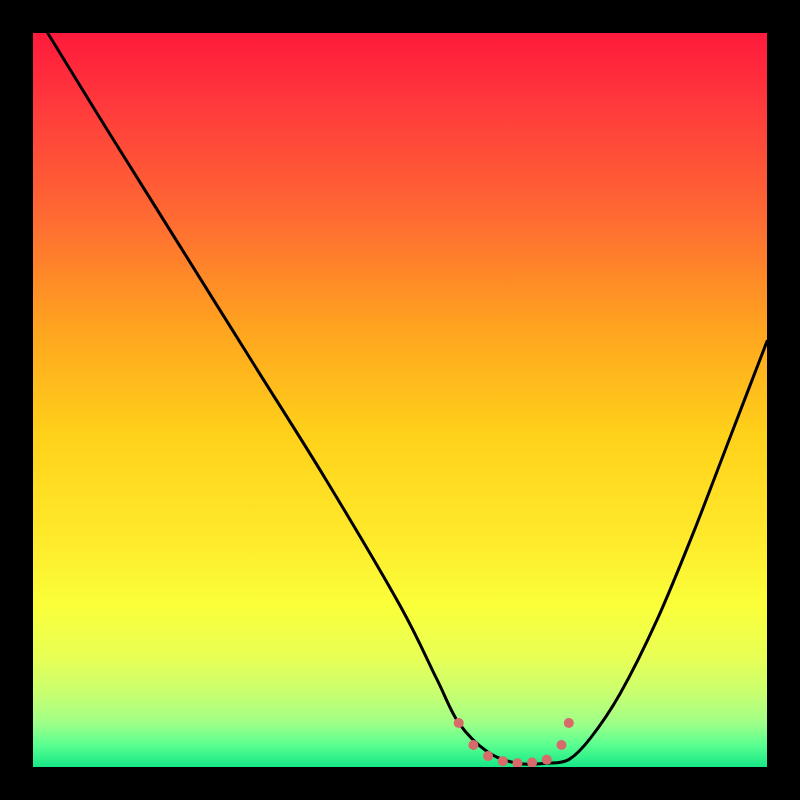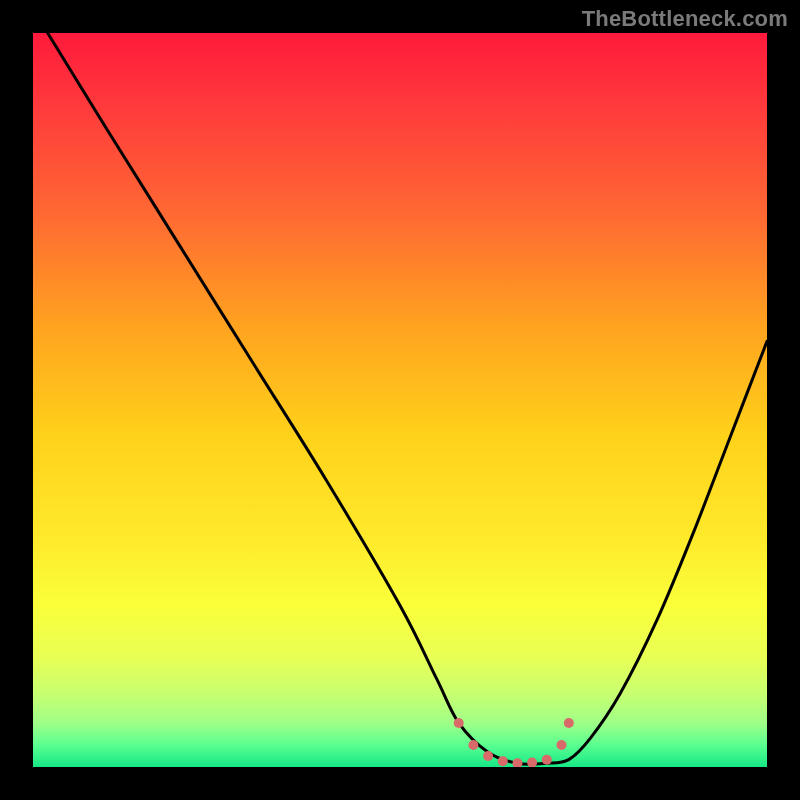--- a/index.html
+++ b/index.html
@@ -70,14 +70,13 @@
           <circle cx="455.08" cy="722.99" r="5" fill="#d86a6a"></circle>
           <circle cx="469.76" cy="728.128" r="5" fill="#d86a6a"></circle>
           <circle cx="484.44" cy="730.33" r="5" fill="#d86a6a"></circle>
           <circle cx="499.12000000000006" cy="729.596" r="5" fill="#d86a6a"></circle>
           <circle cx="513.8" cy="726.66" r="5" fill="#d86a6a"></circle>
           <circle cx="528.48" cy="711.98" r="5" fill="#d86a6a"></circle>
           <circle cx="535.8199999999999" cy="689.96" r="5" fill="#d86a6a"></circle>
         </g>
     </svg>
   </div>
-  <div class="watermark">TheBottleneck.com</div>
 </div>
 
 </body></html>

